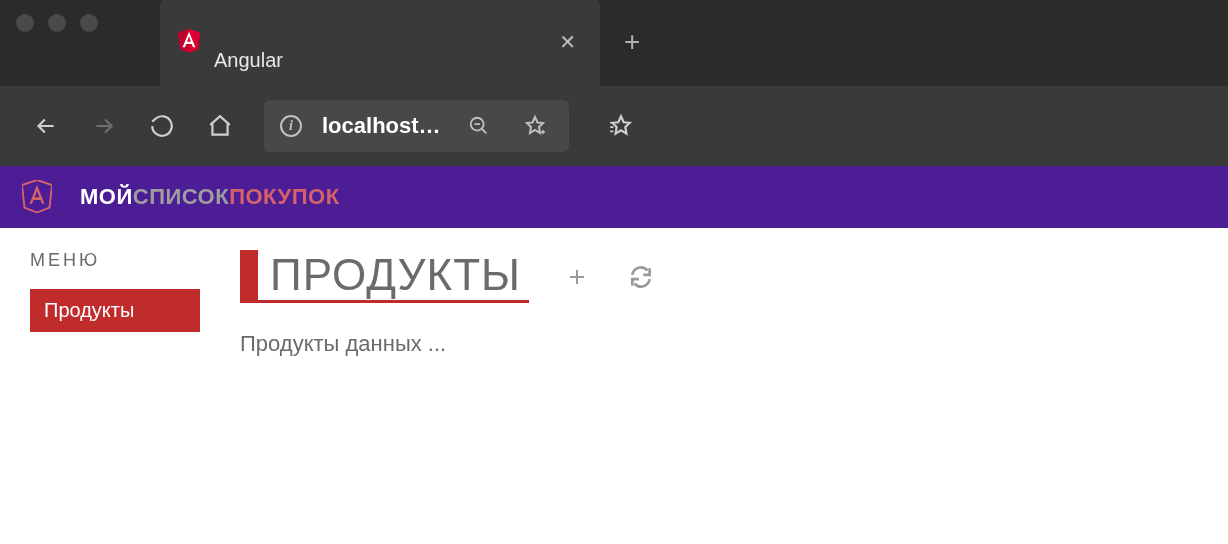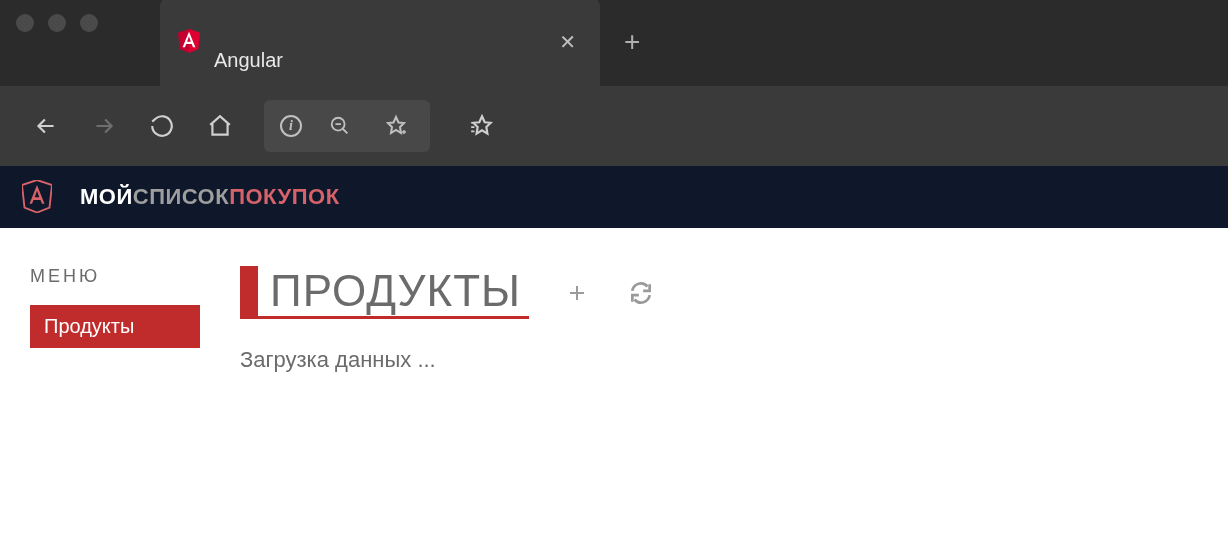--- a/index.html
+++ b/index.html
@@ -123,21 +123,21 @@
       justify-content: center;
       width: 36px;
       height: 36px;
     }
     .collections-btn {
       margin-left: 16px;
     }
 
     
     .app-header {
-      background: #0f172a;
+      background: #4c1d95;
       display: flex;
       align-items: center;
       padding: 14px 22px;
       gap: 28px;
     }
     .app-logo {
       width: 30px;
       height: 34px;
     }
     .app-title {
@@ -145,21 +145,21 @@
       font-weight: 600;
       letter-spacing: 0.5px;
     }
     .app-title .t1 { color: #ffffff; }
     .app-title .t2 { color: #9e9e9e; }
     .app-title .t3 { color: #d6636a; }
 
     
     .page {
       display: flex;
-      padding: 38px 30px;
+      padding: 22px 30px;
       gap: 40px;
     }
     .sidebar {
       width: 170px;
     }
     .menu-label {
       color: #6b6b6b;
       font-size: 18px;
       letter-spacing: 3px;
       margin-bottom: 18px;
@@ -254,20 +254,21 @@
         <path d="M3 12a9 9 0 1 0 3-6.7L3 8"></path>
       </svg>
     </div>
     <div class="nav-icon">
       <svg viewBox="0 0 24 24" fill="none" stroke="currentColor" stroke-width="2">
         <path d="M3 11l9-8 9 8M5 10v10h14V10"></path>
       </svg>
     </div>
     <div class="address-bar">
       <div class="address-info">i</div>
+      <span class="address-text">localhost…</span>
       <div class="zoom-icon">
         <svg viewBox="0 0 24 24" width="22" height="22" fill="none" stroke="currentColor" stroke-width="2">
           <circle cx="10" cy="10" r="7"></circle>
             <path d="M20 20l-5-5M7 10h6"></path>
         </svg>
       </div>
       <div class="star-icon">
         <svg viewBox="0 0 24 24" width="24" height="24" fill="none" stroke="currentColor" stroke-width="2">
           <path d="M12 3l2.5 5.5L20 9l-4 4 1 6-5-3-5 3 1-6-4-4 5.5-.5z"></path>
           <path d="M18 18h4M20 16v4" stroke-width="1.5"></path>
@@ -311,15 +312,15 @@
           <path d="M11 5h2v14h-2zM5 11h14v2H5z"></path>
         </svg>
       </div>
       <div class="action-icon">
         <svg viewBox="0 0 24 24" width="26" height="26" fill="none" stroke="currentColor" stroke-width="2.5">
           <path d="M20 4v6h-6M4 20v-6h6"></path>
           <path d="M4 10a8 8 0 0 1 14-4M20 14a8 8 0 0 1-14 4"></path>
         </svg>
       </div>
     </div>
-    <div class="loading-text">Загрузка данных ...</div>
+    <div class="loading-text">Продукты данных ...</div>
   </div>
 </div>
 
 </body></html>

